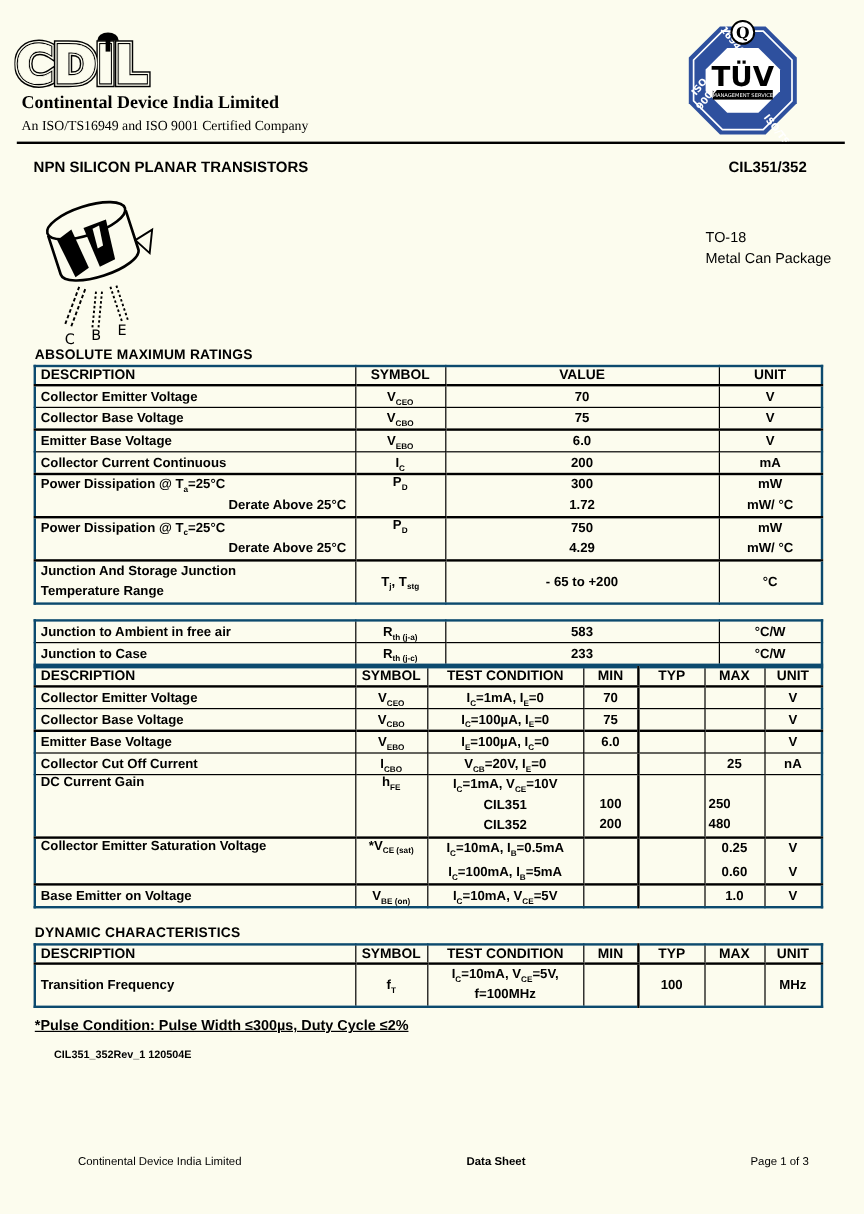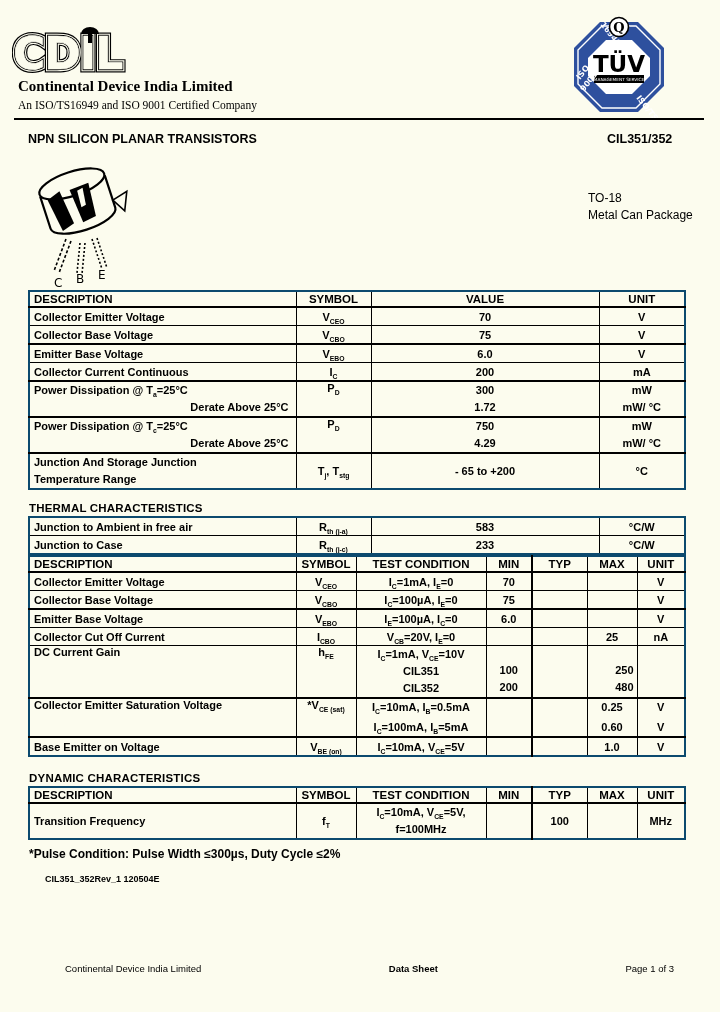--- a/index.html
+++ b/index.html
@@ -28,29 +28,29 @@
   .sec{font-size:11.5px;font-weight:bold;margin:0 0 2px 1px;letter-spacing:0.2px;}
   table{border-collapse:collapse;table-layout:fixed;width:656px;}
   table{border:2px solid #0c4a6e;}
   td,th{border:1px solid #000;font-size:11px;font-weight:bold;text-align:center;padding:0 3px;height:17px;overflow:hidden;}
   th{height:14px;font-size:11.5px;border-bottom:2px solid #000;}
   td.desc,th.desc{text-align:left;padding-left:4px;}
   td.vtop{vertical-align:top;}
   .der{text-align:right;padding-right:4px;}
   .bt2{border-top:2px solid #000;}
   .bl2{border-left:2px solid #000;}
-  .ar{text-align:right;padding-right:3px;}
+  .ar{text-align:left;padding-right:3px;}
   .ln{height:16px;}
   .gap{height:3px;}
   .mb12{margin-bottom:12px;}
   .mt12{margin-top:12px;}
   .mt15{margin-top:15px;}
   .cell-line{line-height:17px;}
   
-  .footnote{margin-top:7px;font-size:12px;font-weight:bold;margin-left:1px;}
+  .footnote{margin-top:7px;font-size:12px;font-weight:bold;margin-left:1px;text-decoration:underline;}
   .docref{margin-top:13px;font-size:9px;font-weight:bold;margin-left:17px;}
   .pagefooter{position:absolute;left:28px;right:28px;top:963px;display:flex;justify-content:space-between;font-size:9.5px;}
   .pagefooter .l{padding-left:37px;}
   .pagefooter .c{font-weight:bold;}
   .pagefooter .r{padding-right:18px;}
 </style>
 </head>
 <body>
 
 <div class="logo-wrap">
@@ -120,20 +120,21 @@
     <g font-family="'DejaVu Sans',sans-serif" font-size="12" fill="#000">
       <text x="36" y="132">C</text>
       <text x="58" y="128">B</text>
       <text x="80" y="124">E</text>
     </g>
   </svg>
 </div>
 
 <div class="content">
 
+  <div class="sec">ABSOLUTE MAXIMUM RATINGS</div>
   <table class="mb12">
     <colgroup>
         <col style="width:267px">
         <col style="width:75px">
         <col style="width:228px">
         <col style="width:86px">
       </colgroup>
     <tbody>
         <tr>
       <th class="desc">DESCRIPTION</th>
@@ -200,21 +201,20 @@
         <div class="cell-line">Junction And Storage Junction</div>
         <div class="cell-line">Temperature Range</div>
       </td>
       <td class="bt2">T<sub>j</sub>, T<sub>stg</sub></td>
       <td class="bt2">- 65 to +200</td>
       <td class="bt2">°C</td>
     </tr>
   </tbody>
     </table>
 
-  <div class="sec">THERMAL CHARACTERISTICS</div>
   <table>
     <colgroup>
         <col style="width:267px">
         <col style="width:75px">
         <col style="width:228px">
         <col style="width:86px">
       </colgroup>
     <tbody>
         <tr>
       <td class="desc">Junction to Ambient in free air</td>

